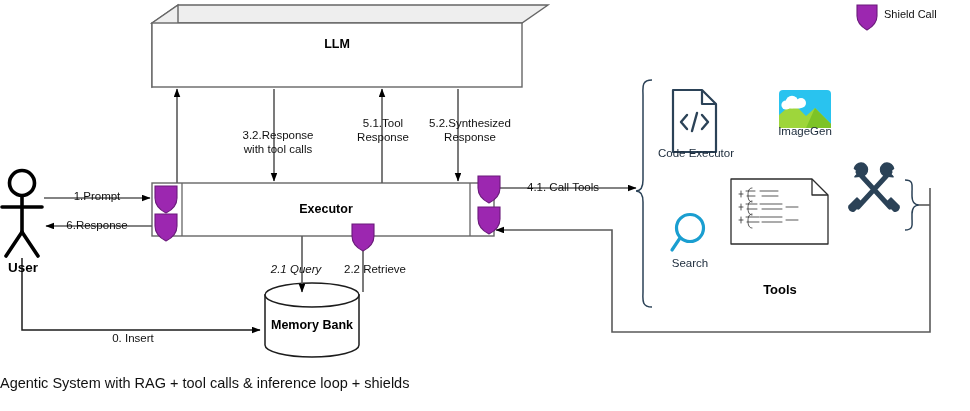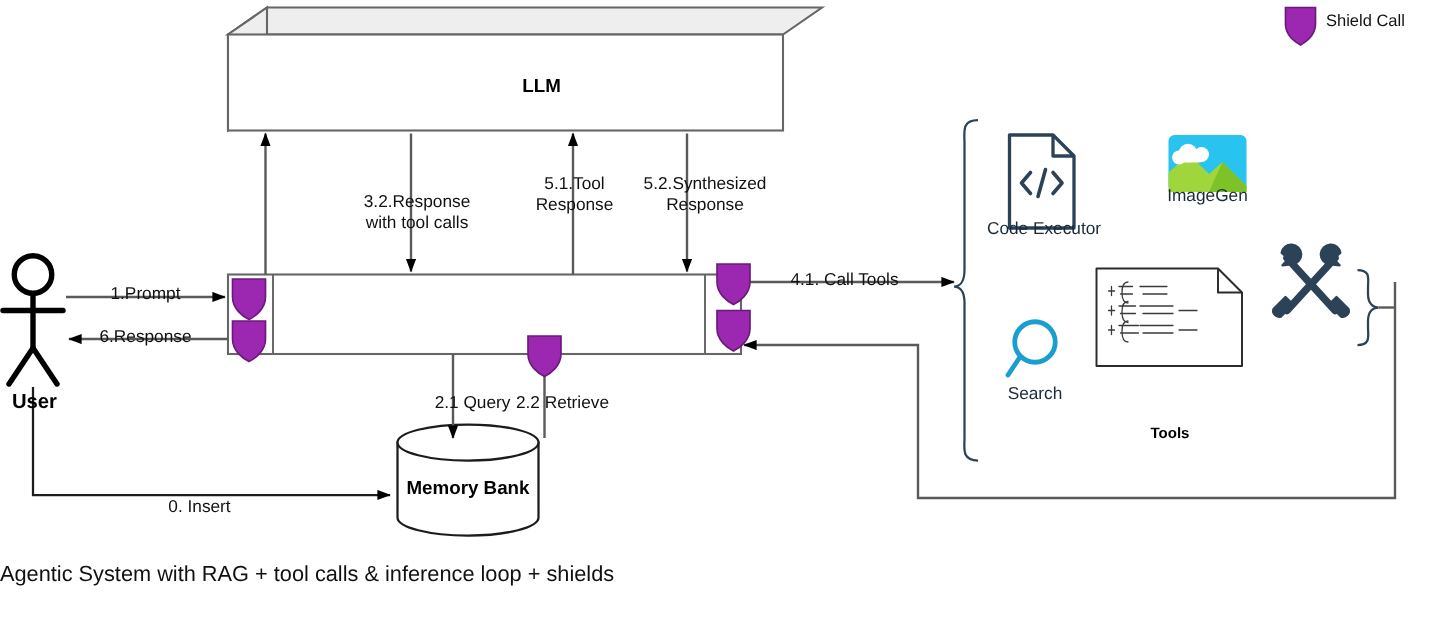--- a/index.html
+++ b/index.html
@@ -133,22 +133,23 @@
     <g fill="#9c27b0" stroke="#6a1b7a" stroke-width="1.1">
       <path d="M155,186 h22 v12 c0,8 -7,13 -11,15 c-4,-2 -11,-7 -11,-15 z"></path>
       <path d="M155,214 h22 v12 c0,8 -7,13 -11,15 c-4,-2 -11,-7 -11,-15 z"></path>
       <path d="M478,176 h22 v12 c0,8 -7,13 -11,15 c-4,-2 -11,-7 -11,-15 z"></path>
       <path d="M478,207 h22 v12 c0,8 -7,13 -11,15 c-4,-2 -11,-7 -11,-15 z"></path>
       <path d="M352,224 h22 v12 c0,8 -7,13 -11,15 c-4,-2 -11,-7 -11,-15 z"></path>
       <path d="M857,5 h20 v11 c0,7.5 -6.5,12 -10,14 c-3.5,-2 -10,-6.5 -10,-14 z"></path>
     </g>
   </svg>
 
-  <div class="node-title" style="left:152px;top:50px;width:370px;padding-left:24px;">LLM</div>
+  <div class="node-title" style="left:152px;top:37px;width:370px;">LLM</div>
 
+  <div class="node-title" style="left:182px;top:202px;width:288px;">Executor</div>
 
   <div class="node-title" style="left:265px;top:318px;width:94px;">Memory Bank</div>
 
   <div class="node-title" style="left:0px;top:260px;width:46px;font-size:13.5px;">User</div>
 
   <div class="lbl" style="left:57px;top:190px;width:80px;">1.Prompt</div>
 
   <div class="lbl" style="left:52px;top:219px;width:90px;">6.Response</div>
 
   <div class="lbl" style="left:88px;top:332px;width:90px;">0. Insert</div>
@@ -156,34 +157,34 @@
 
   <div class="lbl" style="left:232px;top:117px;width:92px;margin-top:12px;">3.2.Response
 with tool calls</div>
 
   <div class="lbl" style="left:348px;top:117px;width:70px;">5.1.Tool
 Response</div>
 
   <div class="lbl" style="left:424px;top:117px;width:92px;">5.2.Synthesized
 Response</div>
 
-  <div class="lbl" style="left:279px;top:263px;width:72px;">2.1 Query</div>
+  <div class="lbl" style="left:260px;top:263px;width:72px;font-style:italic;">2.1 Query</div>
 
   <div class="lbl" style="left:334px;top:263px;width:82px;">2.2 Retrieve</div>
 
   <div class="lbl" style="left:512px;top:181px;width:102px;">4.1. Call Tools</div>
 
 
   <div class="tool-lbl" style="left:644px;top:146px;width:104px;">Code Executor</div>
 
   <div class="tool-lbl" style="left:765px;top:124px;width:80px;">ImageGen</div>
 
   <div class="tool-lbl" style="left:658px;top:256px;width:64px;">Search</div>
 
 
 
-  <div class="tool-lbl" style="left:735px;top:283px;width:90px;font-weight:bold;font-size:10px;color:#000;">Tools</div>
+  <div class="tool-lbl" style="left:735px;top:283px;width:90px;font-weight:bold;font-size:13px;color:#000;">Tools</div>
 
   <div class="legend-text" style="left:884px;top:8px;">Shield Call</div>
 
   <div class="caption">Agentic System with RAG + tool calls &amp; inference loop + shields</div>
 
 </div>
 
 </body></html>

